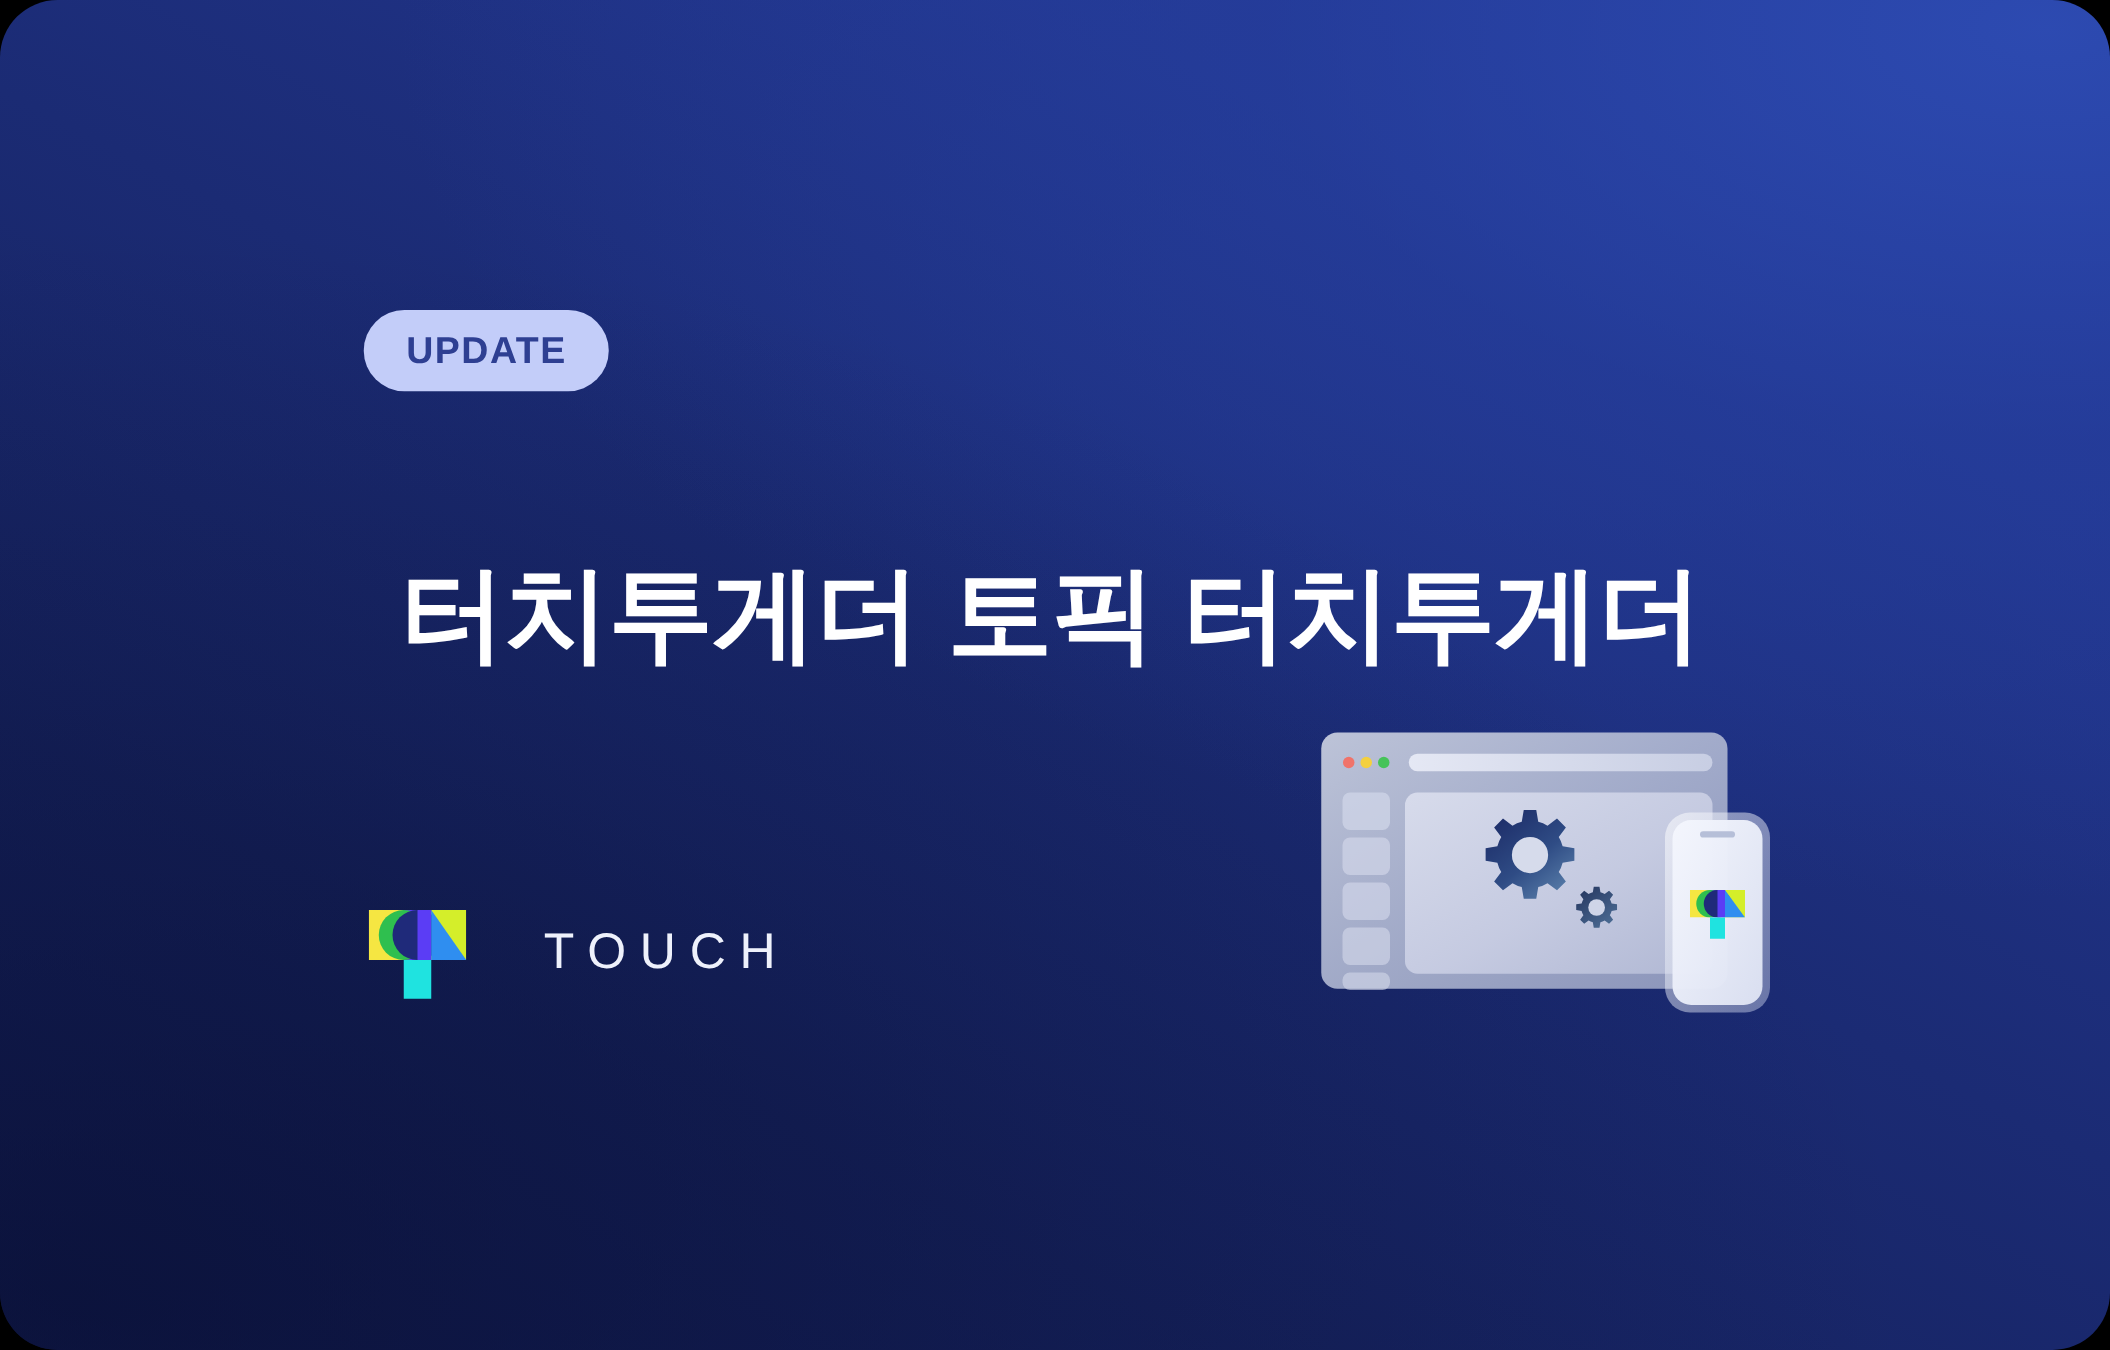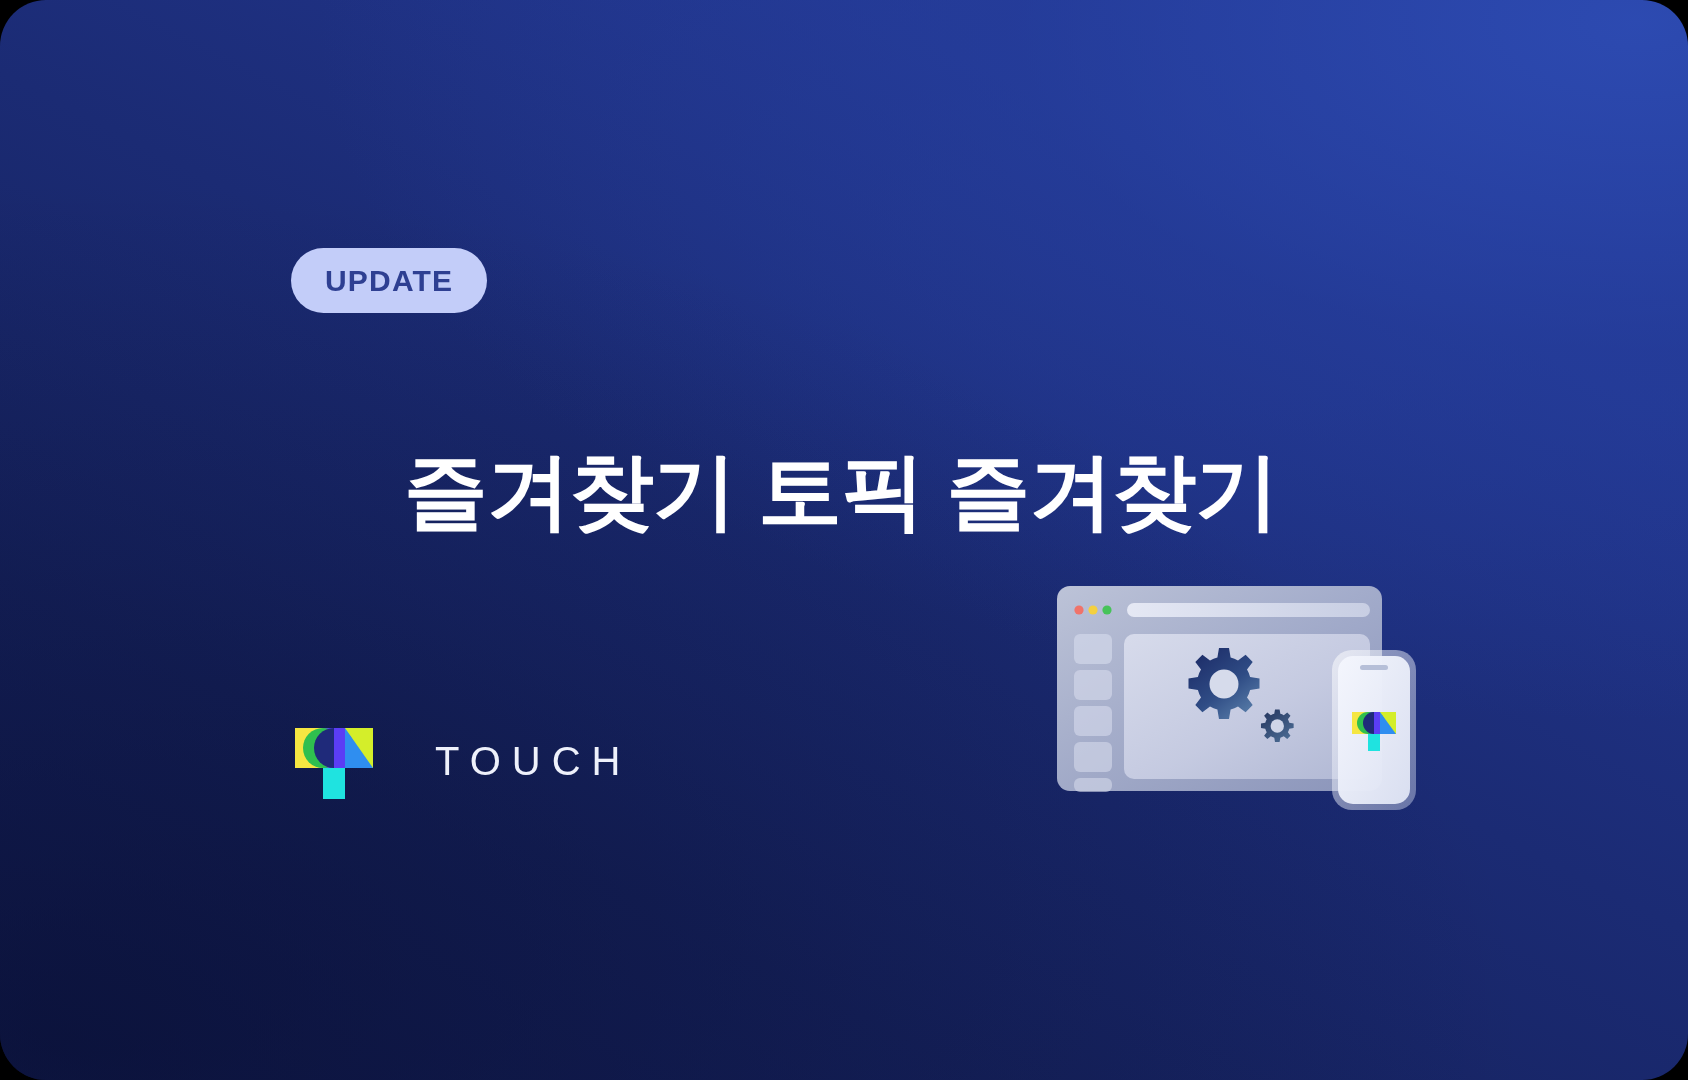--- a/index.html
+++ b/index.html
@@ -130,21 +130,21 @@
 <body>
 
 <div id="card">
 
   <div id="content">
 
     <div class="badge">
       <span class="badge-label">UPDATE</span>
     </div>
 
-    <h1 class="headline">즐겨찾기 토픽 즐겨찾기</h1>
+    <h1 class="headline">터치투게더 토픽 터치투게더</h1>
 
     <div class="brand">
 
       <div class="brand-mark">
         <svg width="90" height="90" viewBox="0 0 90 90" xmlns="http://www.w3.org/2000/svg" aria-hidden="true">
           <defs>
             <clipPath id="bar-clip">
                 <rect x="6" y="12" width="78" height="40"></rect>
               </clipPath>
           </defs>

